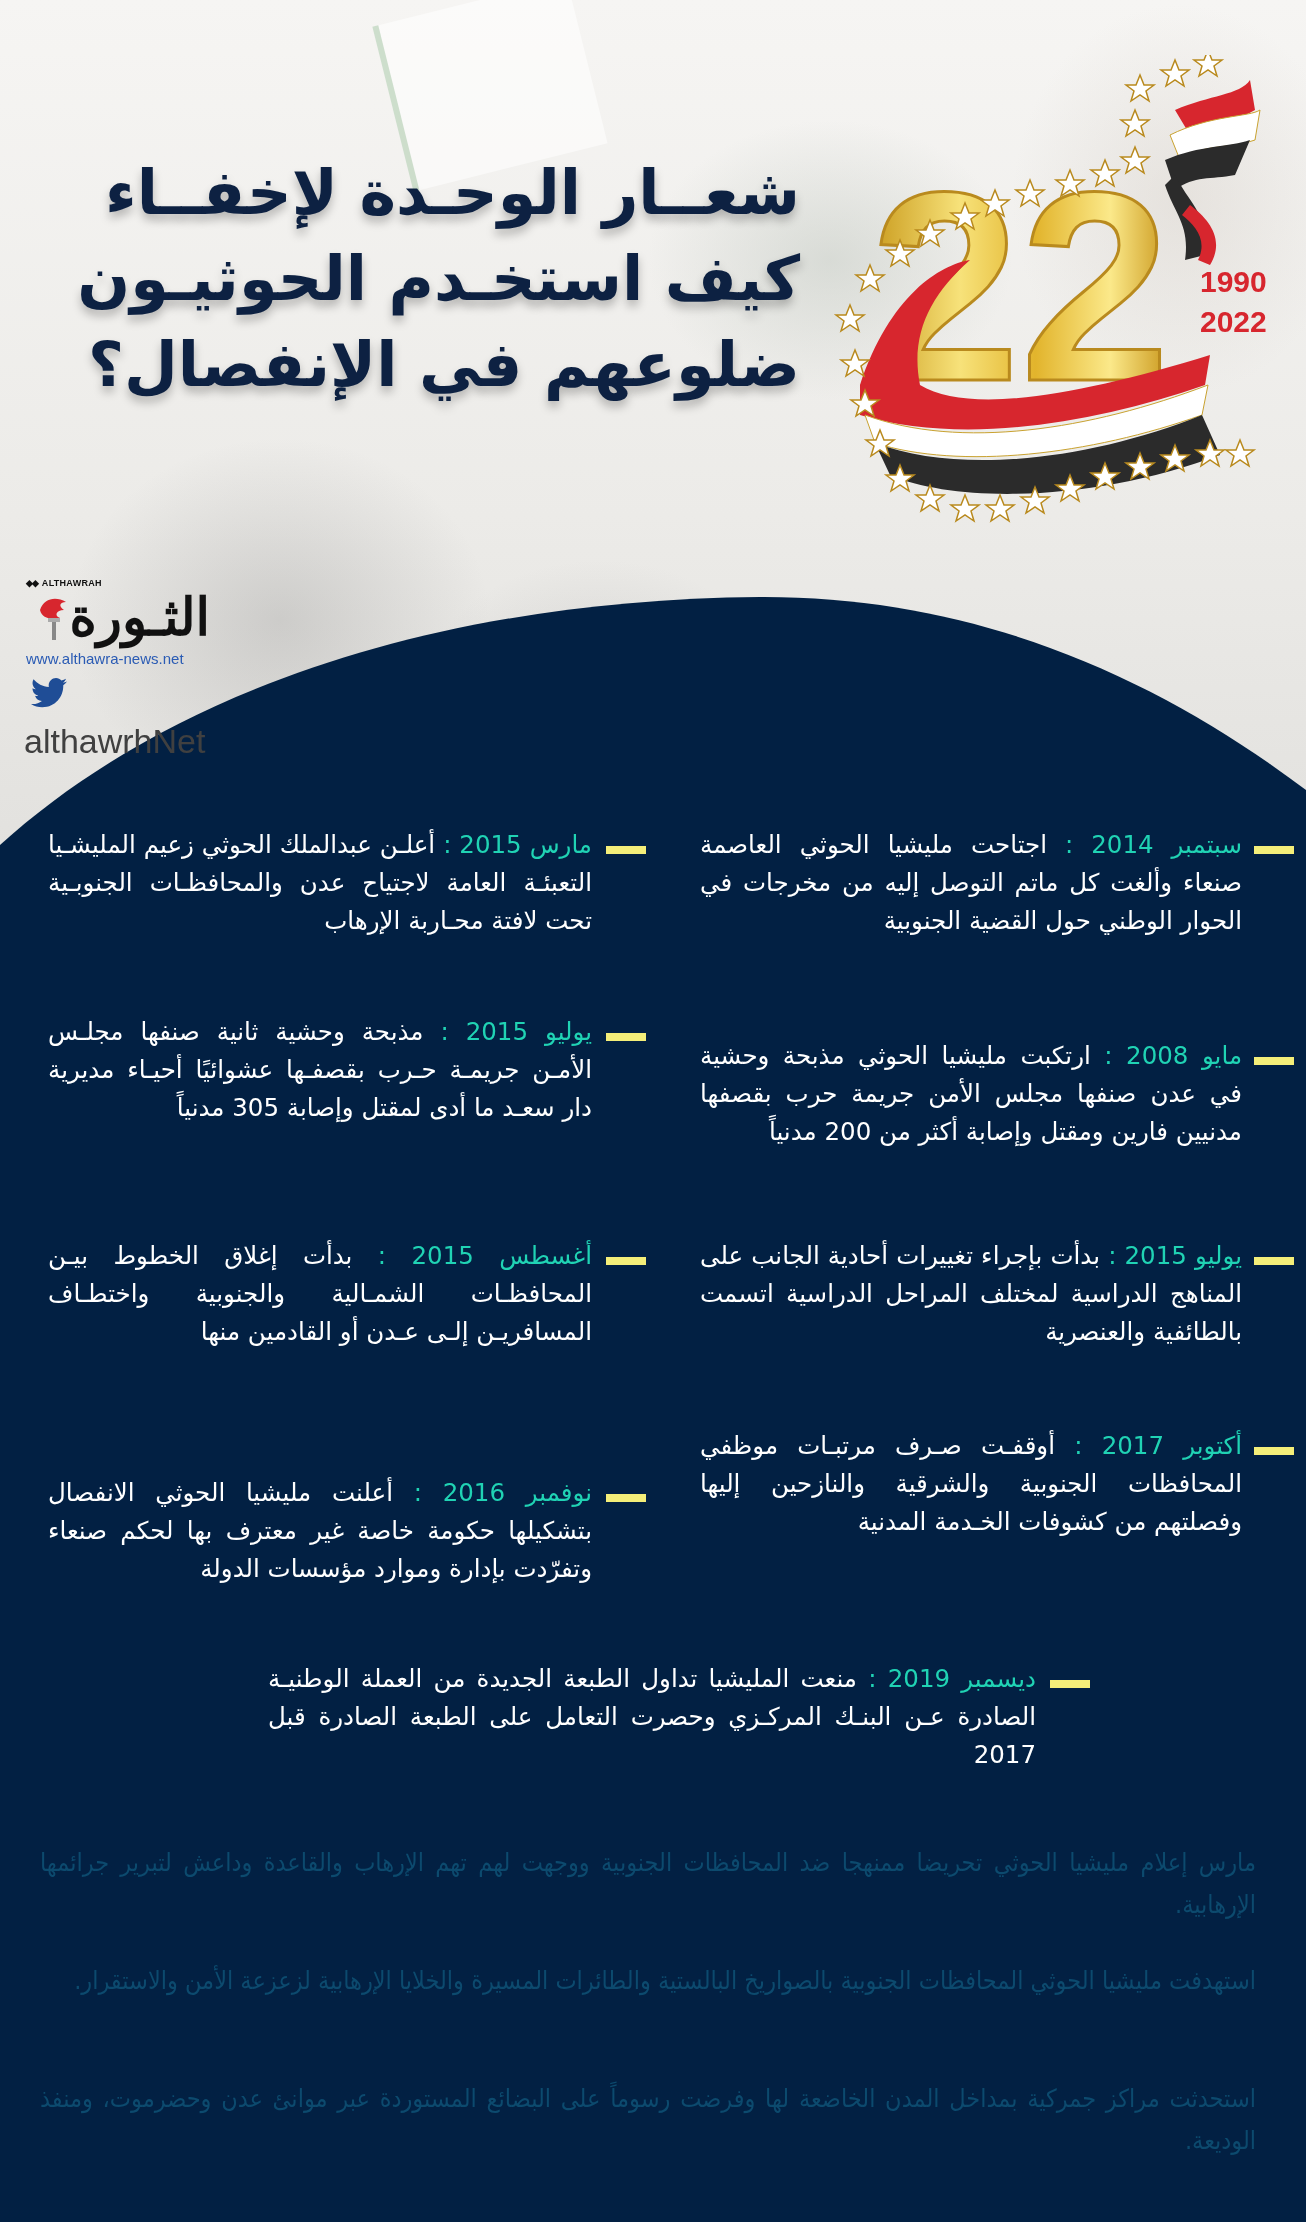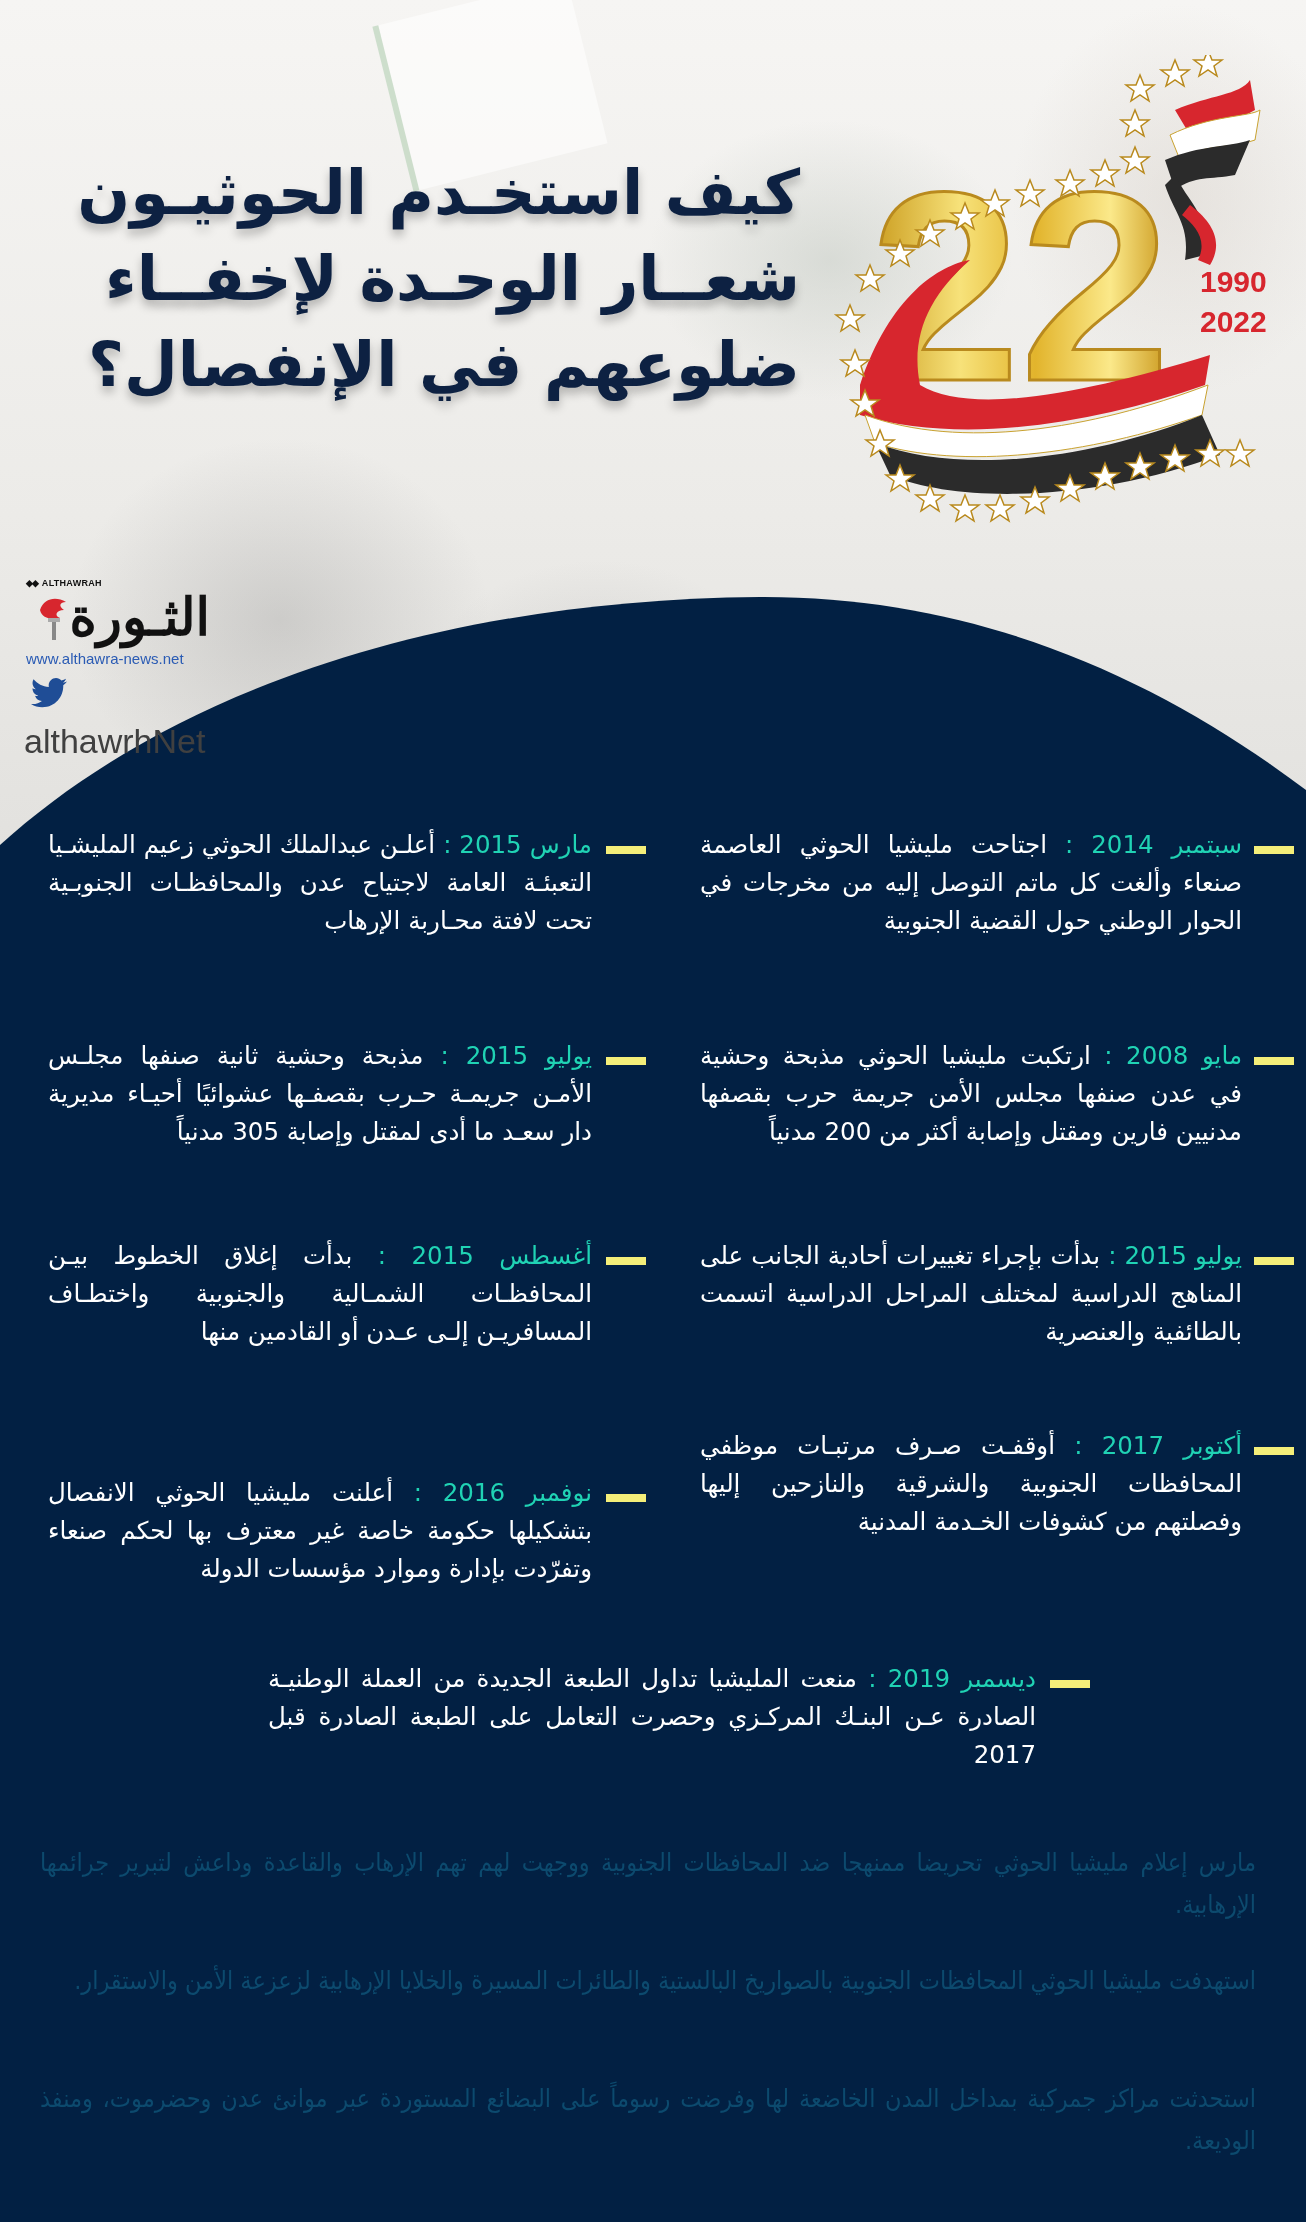--- a/index.html
+++ b/index.html
@@ -105,22 +105,22 @@
 <body>
 
 <div class="hero-bg"></div>
 <div class="banner-sign"></div>
 
 <svg class="navy-wave" viewBox="0 0 1306 2222" preserveAspectRatio="none">
   <path d="M0,845 C160,700 420,600 760,597 C980,596 1160,680 1306,790 L1306,2222 L0,2222 Z" fill="#022043"></path>
 </svg>
 
 <div class="title-block">
+  <span class="title-line">شعــار الوحـدة لإخفــاء</span>
   <span class="title-line">كيف استخـدم الحوثيـون</span>
-  <span class="title-line">شعــار الوحـدة لإخفــاء</span>
   <span class="title-line">ضلوعهم في الإنفصال؟</span>
 </div>
 
 <svg class="emblem" viewBox="0 0 470 470">
   <defs>
     <linearGradient id="gold" x1="0" y1="0" x2="1" y2="0">
       <stop offset="0" stop-color="#c99a1c"></stop>
       <stop offset="0.3" stop-color="#f7e27a"></stop>
       <stop offset="0.55" stop-color="#e2b42c"></stop>
       <stop offset="0.8" stop-color="#fbe98a"></stop>
@@ -208,21 +208,21 @@
   <span class="sep">:</span>
   <span>أعلـن عبدالملك الحوثي زعيم المليشـيا التعبئـة العامة لاجتياح عدن والمحافظـات الجنوبـية تحت لافتة محـاربة الإرهاب</span>
 </div>
 
 <div class="event ev-right" style="top:1037px;">
   <span class="dash"></span>
   <span class="date">مايو 2008</span>
   <span class="sep">:</span>
   <span>ارتكبت مليشيا الحوثي مذبحة وحشية في عدن صنفها مجلس الأمن جريمة حرب بقصفها مدنيين فارين ومقتل وإصابة أكثر من 200 مدنياً</span>
 </div>
-<div class="event ev-left" style="top:1037px;">
+<div class="event ev-left" style="top:1013px;">
   <span class="dash"></span>
   <span class="date">يوليو 2015</span>
   <span class="sep">:</span>
   <span>مذبحة وحشية ثانية صنفها مجلـس الأمـن جريمـة حـرب بقصفـها عشوائيًا أحيـاء مديرية دار سعـد ما أدى لمقتل وإصابة 305 مدنياً</span>
 </div>
 
 <div class="event ev-right" style="top:1237px;">
   <span class="dash"></span>
   <span class="date">يوليو 2015</span>
   <span class="sep">:</span>

